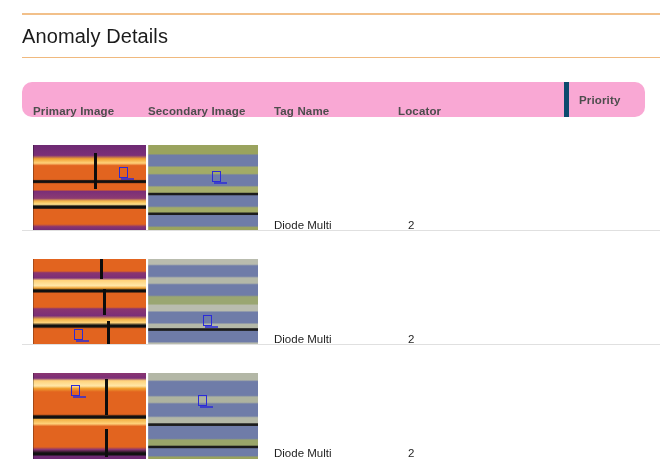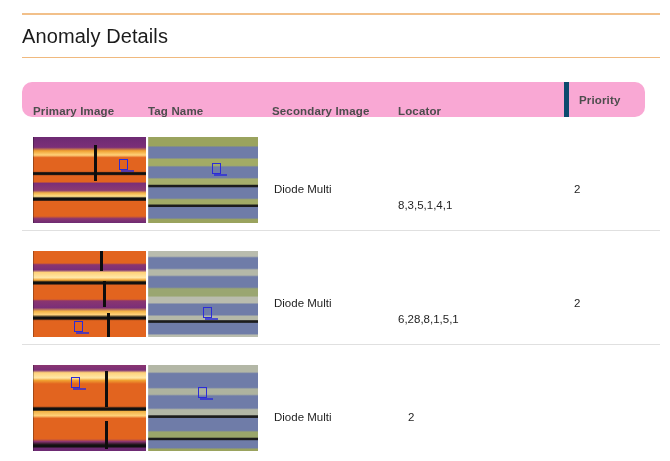--- a/index.html
+++ b/index.html
@@ -86,21 +86,21 @@
     padding-left: 10px;
     height: 35px;
     display: flex;
     align-items: center;
   }
 
   .tbody { width: 638px; }
 
   .trow {
     display: flex;
-    align-items: center;
+    align-items: flex-end;
     height: 114px;
     box-sizing: border-box;
     position: relative;
   }
   .trow.sep::after {
     content: "";
     position: absolute;
     left: 0; right: 0;
     bottom: 0;
     height: 1px;
@@ -269,22 +269,22 @@
   <div class="rule rule-top"></div>
 
   <div class="page-title">Anomaly Details</div>
 
   <div class="rule rule-bottom"></div>
 
   <div class="table">
 
     <div class="thead">
       <div class="th col-primary">Primary Image</div>
+      <div class="th col-secondary">Secondary Image</div>
       <div class="th col-tag">Tag Name</div>
-      <div class="th col-secondary">Secondary Image</div>
       <div class="th col-locator">Locator</div>
       <div class="th col-priority">Priority</div>
     </div>
 
     <div class="tbody">
 
       <div class="trow sep">
         <div class="cell col-primary">
           <div class="thumb">
             <div class="ir ir-a"></div>
@@ -294,21 +294,20 @@
           </div>
         </div>
         <div class="cell col-secondary">
           <div class="thumb thumb-sec">
             <div class="rgb rgb-a"></div>
             <div class="marker" style="left:64px; top:26px;"></div>
             <div class="marker-tail" style="left:66px; top:37px;"></div>
           </div>
         </div>
         <div class="cell col-tag">Diode Multi</div>
-        <div class="cell col-locator">8,3,5,1,4,1</div>
         <div class="cell col-priority">2</div>
       </div>
 
       <div class="trow sep">
         <div class="cell col-primary">
           <div class="thumb">
             <div class="ir ir-b"></div>
             <div class="ir-bar" style="left:67px; top:0px; height:20px;"></div>
             <div class="ir-bar" style="left:70px; top:30px; height:26px;"></div>
             <div class="ir-bar" style="left:74px; top:62px; height:24px;"></div>
@@ -317,21 +316,20 @@
           </div>
         </div>
         <div class="cell col-secondary">
           <div class="thumb thumb-sec">
             <div class="rgb rgb-b"></div>
             <div class="marker" style="left:55px; top:56px;"></div>
             <div class="marker-tail" style="left:57px; top:67px;"></div>
           </div>
         </div>
         <div class="cell col-tag">Diode Multi</div>
-        <div class="cell col-locator">6,28,8,1,5,1</div>
         <div class="cell col-priority">2</div>
       </div>
 
       <div class="trow">
         <div class="cell col-primary">
           <div class="thumb">
             <div class="ir ir-c"></div>
             <div class="ir-bar" style="left:72px; top:6px; height:36px;"></div>
             <div class="ir-bar" style="left:72px; top:56px; height:28px;"></div>
             <div class="marker" style="left:38px; top:12px;"></div>

